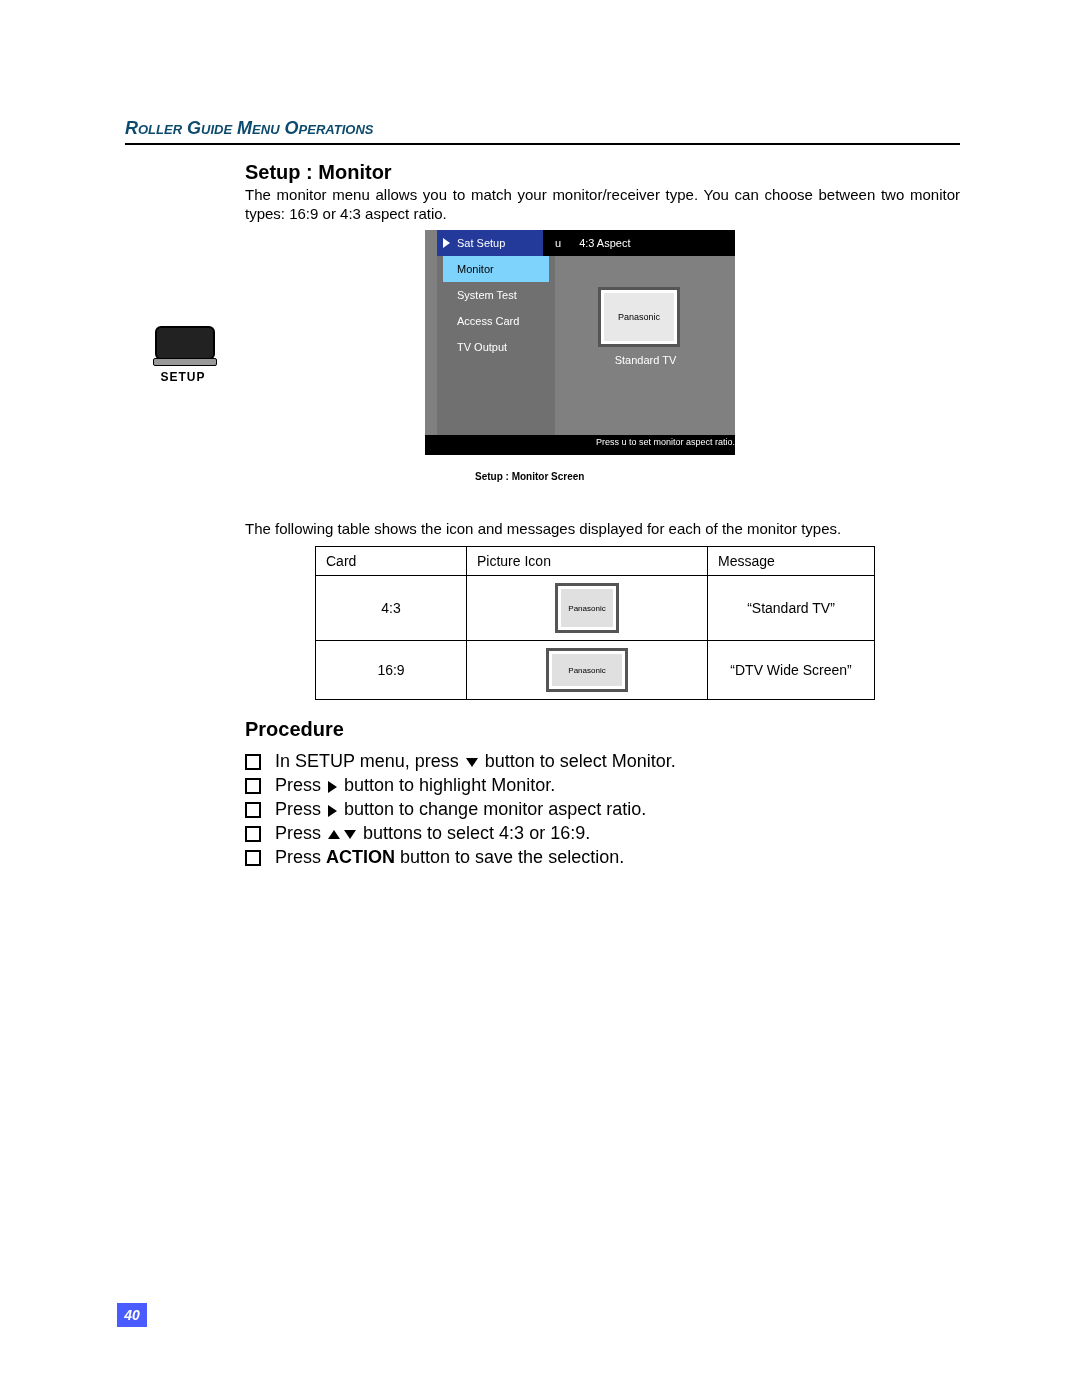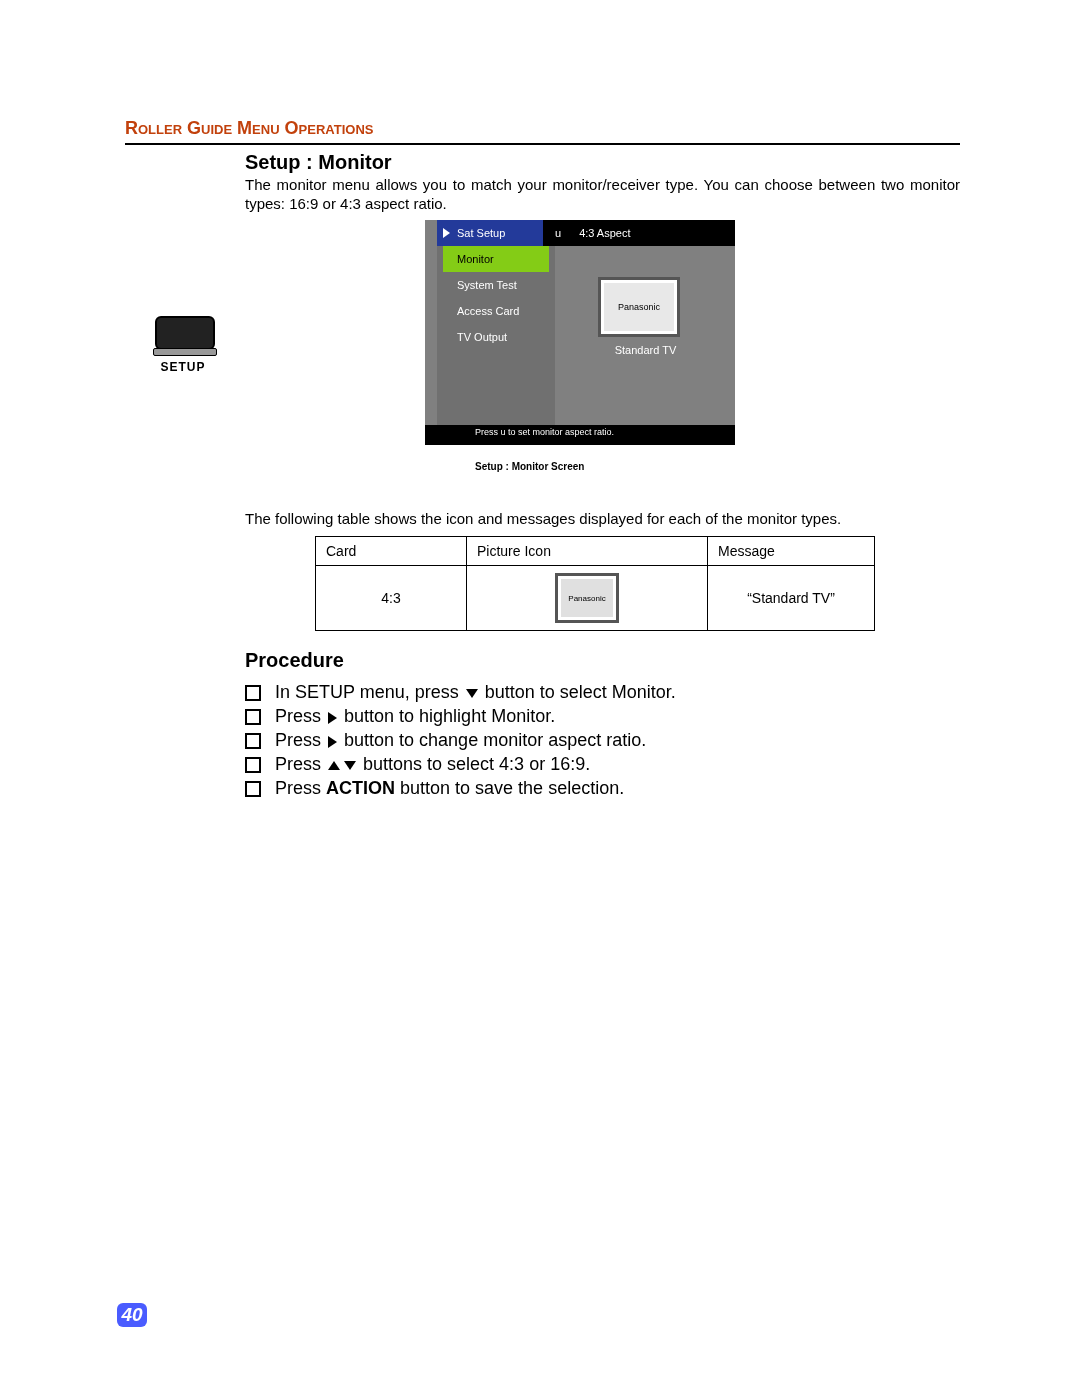--- a/index.html
+++ b/index.html
@@ -15,26 +15,27 @@
   }
   .page {
     position: absolute;
     left: 125px;
     top: 118px;
     width: 835px;
   }
   .section-header {
     font-family: Arial, Helvetica, sans-serif;
     font-variant: small-caps;
+    font-style: italic;
     font-weight: bold;
-    color: #c2410c;
+    color: #0c4a6e;
     font-size: 18px;
     border-bottom: 2px solid #000;
     padding-bottom: 4px;
-    margin-bottom: 6px;
+    margin-bottom: 16px;
   }
   .content-block {
     margin-left: 120px;
     width: 715px;
   }
   .h-sub {
     font-weight: bold;
     font-size: 20px;
     margin: 2px 0 2px 0;
   }
@@ -90,21 +91,21 @@
   .ss-left .row {
     height:26px;
     line-height:26px;
     font-size:11px;
     color:#fff;
     padding-left:20px;
     position:relative;
     border-bottom:0;
   }
   .ss-left .row.sel-blue { background:#233a9a; }
-  .ss-left .row.sel-white { background:#84cc16; color:#000; margin:0 6px; padding-left:14px;}
+  .ss-left .row.sel-white { background:#7dd3fc; color:#000; margin:0 6px; padding-left:14px;}
   .ss-left .row .tri {
     position:absolute; left:6px; top:8px;
     width:0;height:0;
     border-top:5px solid transparent;
     border-bottom:5px solid transparent;
     border-left:7px solid #fff;
   }
   .ss-top {
     position:absolute; left:118px; right:0; top:0; height:26px;
     background:#000; color:#fff; font-size:11px;
@@ -122,21 +123,21 @@
     display:flex; align-items:center; justify-content:center;
     font-size:9px; color:#000;
   }
   .tv-caption {
     position:absolute; left:13px; right:0; top:98px;
     text-align:center; color:#fff; font-size:11px;
   }
   .ss-help {
     position:absolute; left:0; right:0; bottom:0; height:20px;
     background:#000; color:#fff; font-size:9px;
-    padding-left:50px; line-height:14px;
+    padding-left:50px; line-height:14px;text-align:right;
   }
   .ss-caption {
     font-weight:bold; font-size:10px;
     margin-left:230px;
     margin-top:16px;
   }
 
   
   table.info {
     border-collapse: collapse;
@@ -184,22 +185,22 @@
 
   
   .page-num {
     position:absolute;
     left:117px; bottom:70px;
     width:30px; height:24px;
     background:#4a5cff;
     color:#fff;
     font-weight:bold;
     font-style:italic;
-    font-size:19px;
-    display:flex; align-items:center; justify-content:center;border-radius:6px;
+    font-size:14px;
+    display:flex; align-items:center; justify-content:center;
   }
 </style>
 </head>
 <body>
 
 <div class="page">
 
   <div class="section-header">Roller Guide Menu Operations</div>
 
   <div class="content-block">
@@ -257,20 +258,29 @@
       </tr>
       <tr>
         <td class="center">4:3</td>
         <td class="center">
           <div class="tv-small tv-4-3">
             <span>Panasonic</span>
           </div>
         </td>
         <td class="center">“Standard TV”</td>
       </tr>
+      <tr>
+        <td class="center">16:9</td>
+        <td class="center">
+          <div class="tv-small tv-16-9">
+            <span>Panasonic</span>
+          </div>
+        </td>
+        <td class="center">“DTV Wide Screen”</td>
+      </tr>
     </tbody>
       </table>
 
     <div class="h-sub" style="margin-top:18px;">Procedure</div>
     <div class="proc">
       <div class="proc-item">
         <span class="bullet-box"></span>
         <span>
           <span>In SETUP menu, press </span>
           <span class="tri-d"></span>

